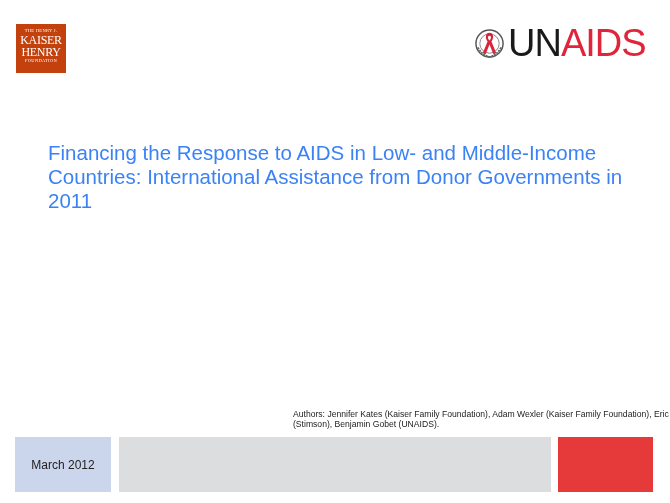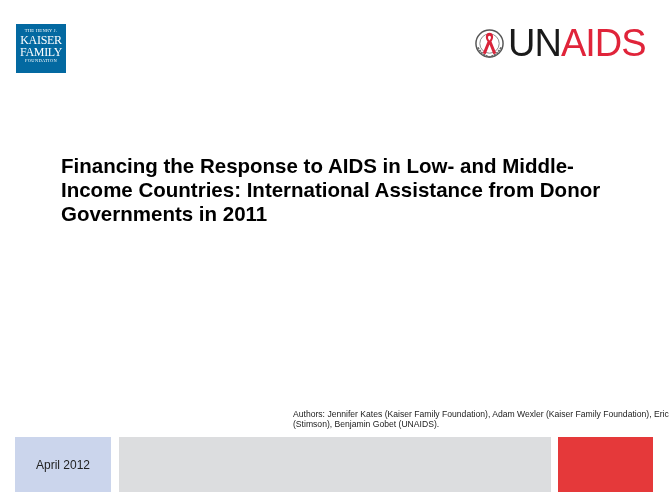--- a/index.html
+++ b/index.html
@@ -3,40 +3,40 @@
   <meta charset="utf-8">
   <style>
     html, body { margin: 0; padding: 0; }
     body {
       width: 670px; height: 503px; position: relative; overflow: hidden;
       background: #ffffff;
       font-family: "Liberation Sans", sans-serif;
     }
     .kff-logo {
       position: absolute; left: 16px; top: 24px; width: 50px; height: 49px;
-      background: #0369a1; color: #fff; text-align: center;
+      background: #c2410c; color: #fff; text-align: center;
       font-family: "Liberation Serif", serif;
       box-sizing: border-box; padding-top: 4px;
     }
     .kff-logo .small { font-size: 4.5px; letter-spacing: 0.3px; display: block; line-height: 6px; }
     .kff-logo .big { font-size: 12px; display: block; line-height: 12px; letter-spacing: -0.3px; }
     .unaids-logo {
       position: absolute; left: 474px; top: 26px; height: 34px; display: flex; align-items: center;
     }
     .emblem { width: 31px; height: 31px; margin-right: 3px; }
     .unaids-text {
       font-family: "Liberation Sans", sans-serif; font-size: 38px; line-height: 34px;
       letter-spacing: -1px;
     }
     .unaids-un { color: #1a1a1a; }
     .unaids-aids { color: #e0243a; }
     .title {
       position: absolute; left: 45px; top: 138px; width: 580px;
-      color: #000000; font-weight: bold; font-size: 20.5px; line-height: 24px;
-      margin: 16px;
+      color: #3b82f6; font-weight: normal; font-size: 20.5px; line-height: 24px;
+      margin: 3px;
     }
     .authors {
       position: absolute; left: 260px; top: 409px; width: 400px;
       font-size: 8.6px; line-height: 10px; color: #222; margin-left: 33px;
     }
     .footer-date {
       position: absolute; left: 15px; top: 437px; width: 96px; height: 55px;
       background: #cbd5ec; display: flex; align-items: center; justify-content: center;
       font-size: 12px; color: #222;
     }
@@ -48,37 +48,37 @@
       position: absolute; left: 558px; top: 437px; width: 95px; height: 55px;
       background: #e5393a;
     }
   </style>
 </head>
 <body>
 
 <div class="kff-logo">
   <span class="small">THE HENRY J.</span>
   <span class="big">KAISER</span>
-  <span class="big">FAMILY</span>
+  <span class="big">HENRY</span>
   <span class="small">FOUNDATION</span>
 </div>
 
 <div class="unaids-logo">
   <svg class="emblem" viewBox="0 0 32 32">
     <circle cx="16" cy="16" r="14" fill="none" stroke="#555" stroke-width="1.5"></circle>
     <circle cx="16" cy="16" r="10" fill="none" stroke="#888" stroke-width="1"></circle>
     <path d="M4 20 Q8 28 16 30 Q24 28 28 20" fill="none" stroke="#666" stroke-width="2" stroke-dasharray="2 1"></path>
     <path d="M16 5 C12 5 11 10 14 14 L9 26 L12 27 L16 17 L20 27 L23 26 L18 14 C21 10 20 5 16 5 Z M16 8 C18 8 18 11 16 13 C14 11 14 8 16 8 Z" fill="#d9243a"></path>
   </svg>
   <span class="unaids-text">
     <span class="unaids-un">UN</span><span class="unaids-aids">AIDS</span>
   </span>
 </div>
 
 <h1 class="title">Financing the Response to AIDS in Low- and Middle-Income Countries: International Assistance from Donor Governments in 2011</h1>
 
 <div class="authors">Authors: Jennifer Kates (Kaiser Family Foundation), Adam Wexler (Kaiser Family Foundation), Eric Lief (Stimson), Benjamin Gobet (UNAIDS).</div>
 
 <div class="footer-date">
-  <span>April 2012</span>
+  <span>March 2012</span>
 </div>
 <div class="footer-bar"></div>
 <div class="footer-red"></div>
 
 </body></html>

